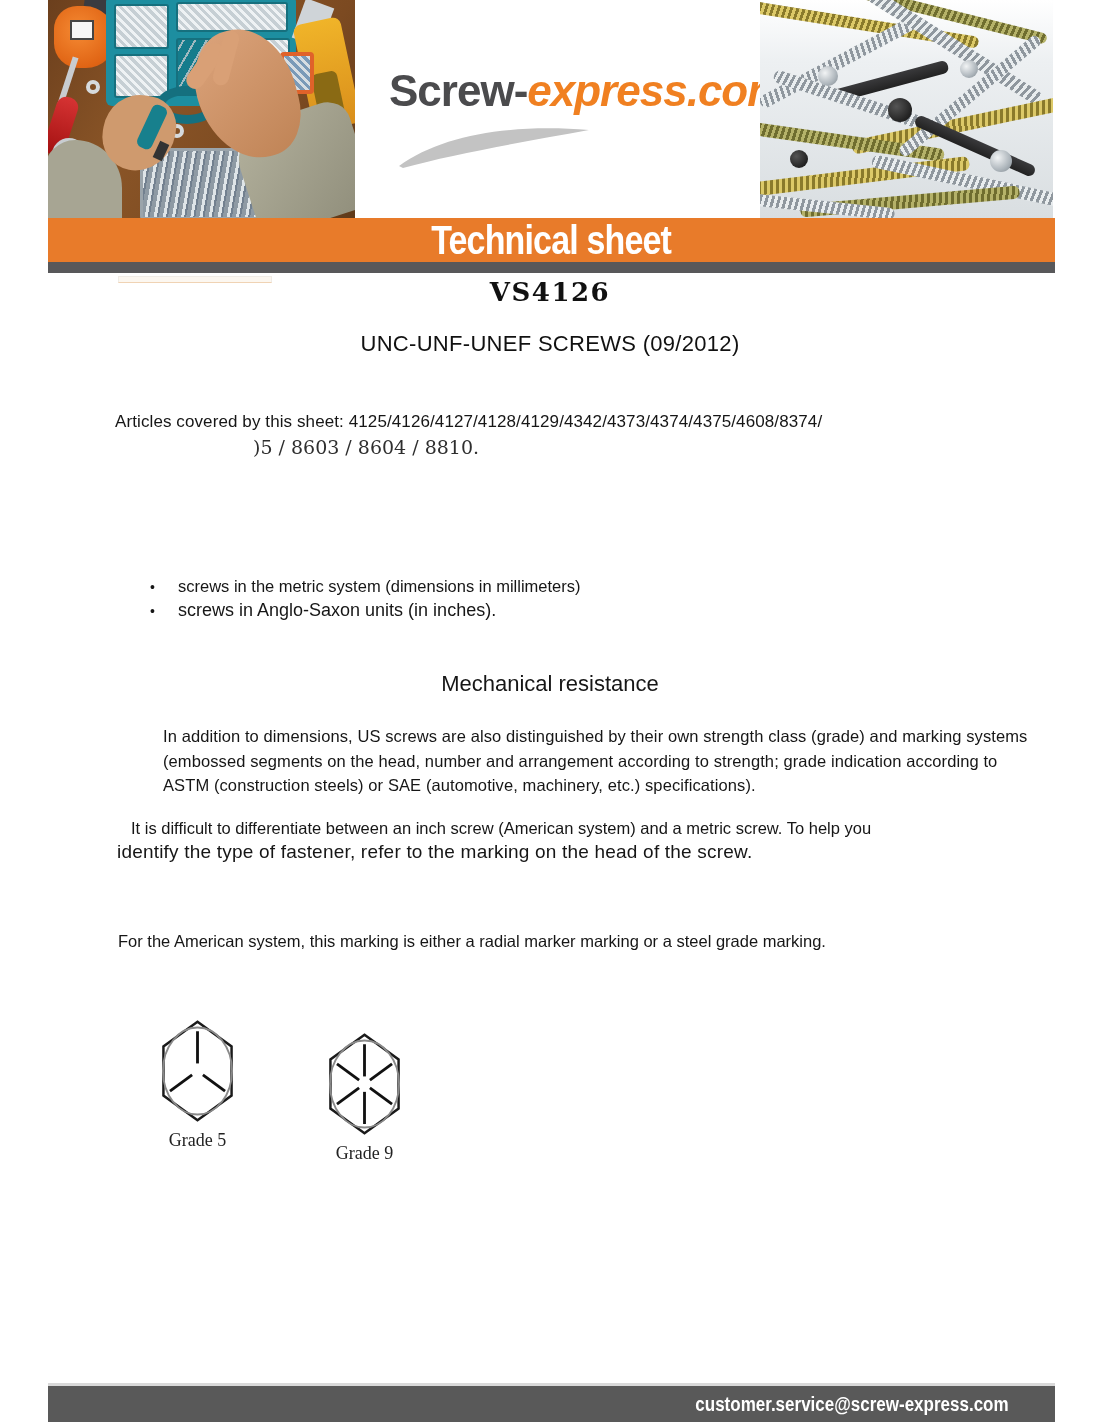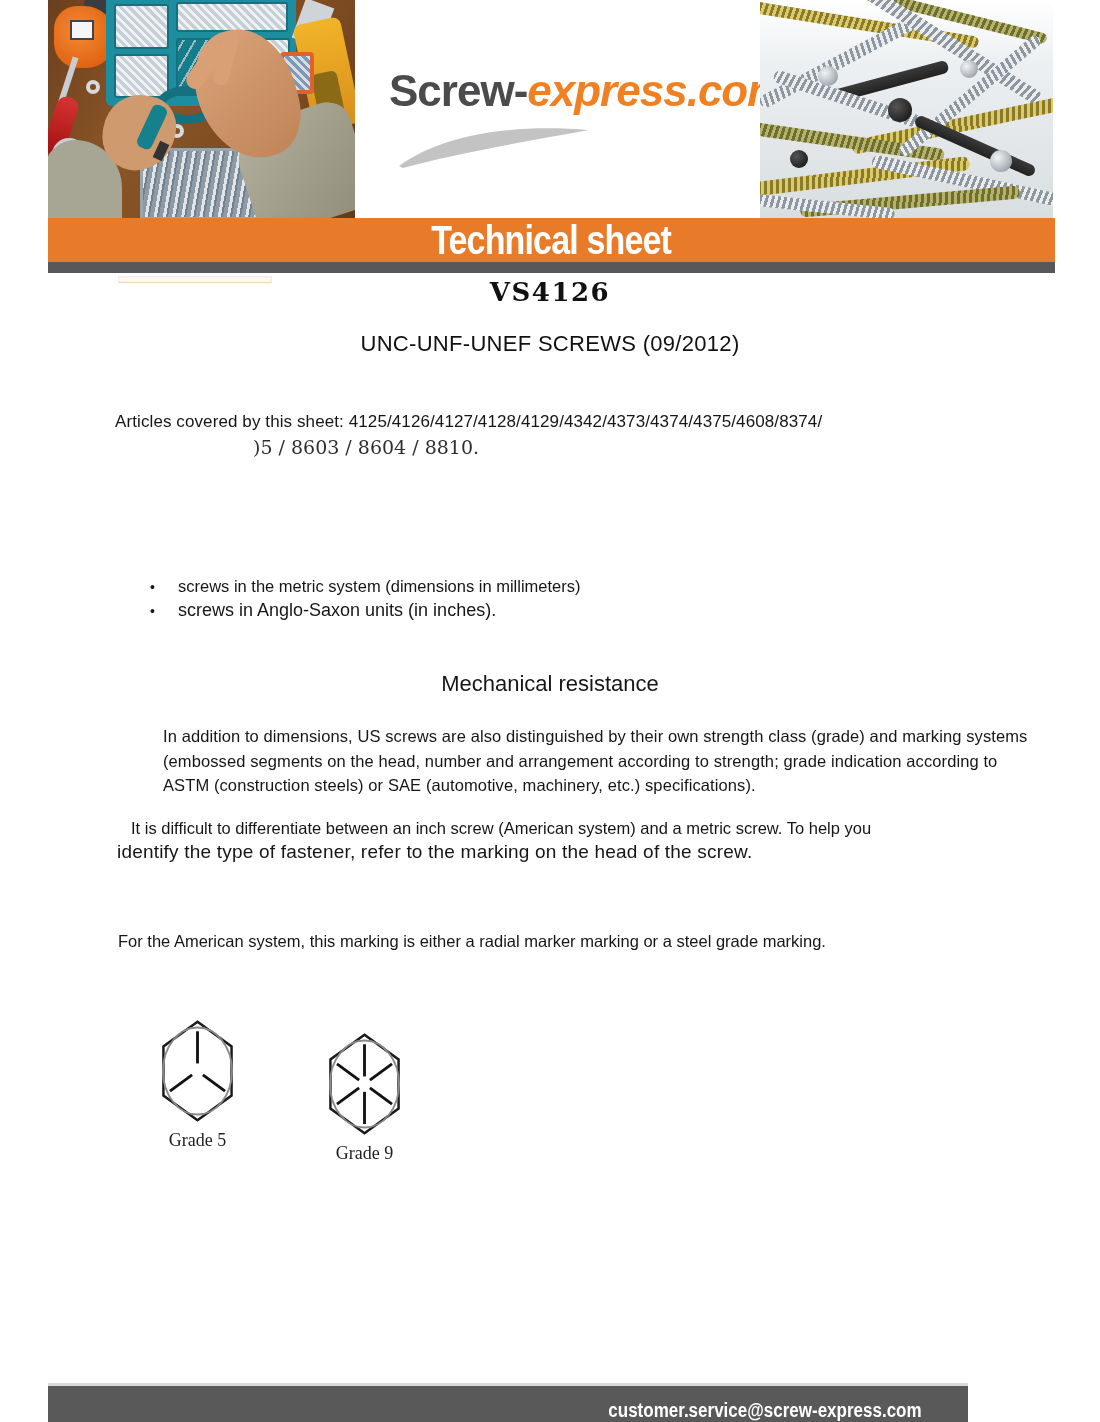--- a/index.html
+++ b/index.html
@@ -83,22 +83,22 @@
   .para2a { position:absolute; left:119px; top:819px; font-size:16.5px;margin-left:12px; }
   .para2b { position:absolute; left:117px; top:841px; font-size:19px; letter-spacing:0.2px; }
   .para3 { position:absolute; left:118px; top:892px; font-size:16.5px;margin-top:40px; }
   .para4 { position:absolute; left:120px; top:958px; font-size:17.5px; }
   
   .fig { position:absolute; width:95px; text-align:center; }
   .fig1 { left:150px; top:1018px; }
   .fig2 { left:317px; top:1031px; }
   .fig-label { display:block; margin-top:2px; font-family:"Liberation Serif", serif; font-size:18px; color:#222; }
   
-  .footer { position:absolute; left:48px; top:1383px; width:920px; height:39px; background:var(--footer_gray,#595959);
-            border-top:3px solid #d9d9d9; display:flex; align-items:flex-end; justify-content:flex-end; padding-right:46px; }
+  .footer { position:absolute; left:48px; top:1383px; width:1007px; height:39px; background:var(--footer_gray,#595959);
+            border-top:3px solid #d9d9d9; display:flex; align-items:center; justify-content:flex-end; padding-right:46px; }
   .footer-email { color:#fff; font-weight:bold; font-size:20px; transform:scaleX(0.85); transform-origin:right center; white-space:nowrap; }
 </style>
 </head>
 <body>
 
 <div class="page">
 
   <div class="photo photo-left">
     <div class="pegboard"></div>
     <div class="tape"></div>

